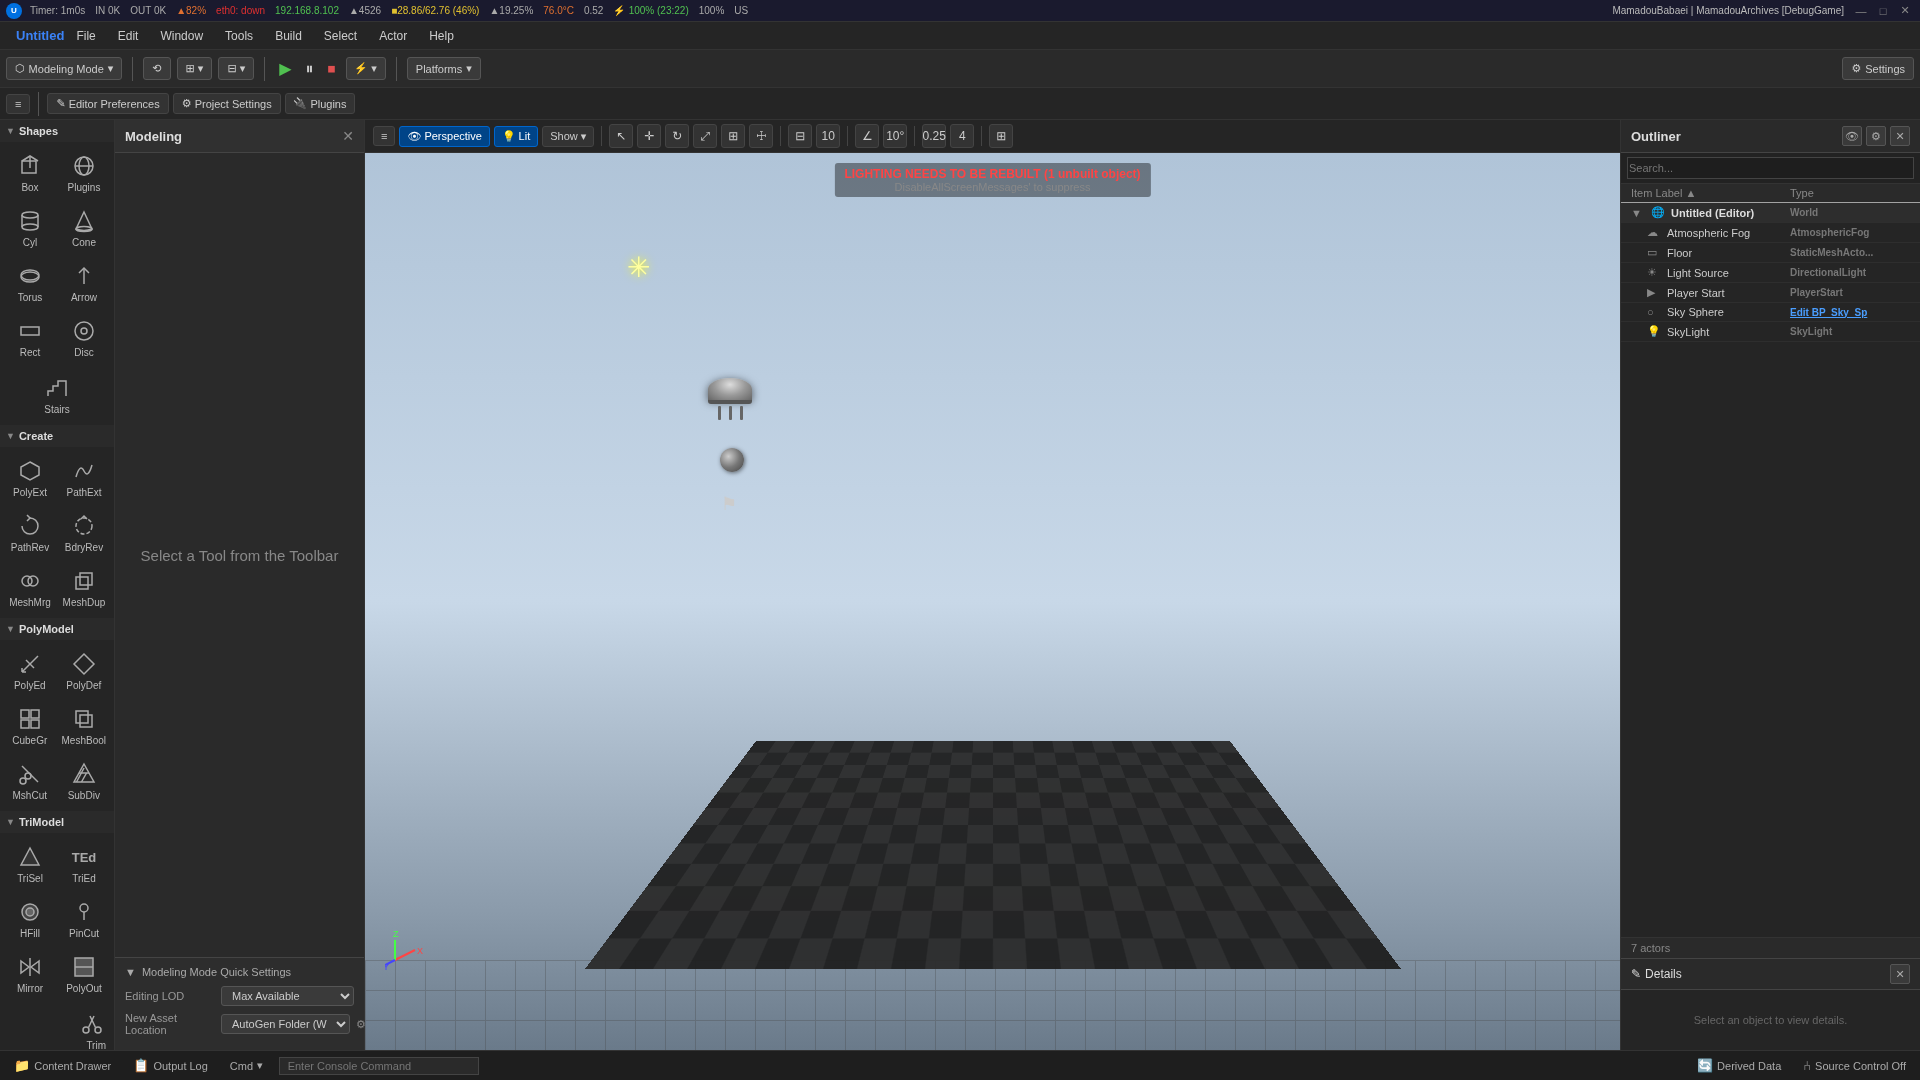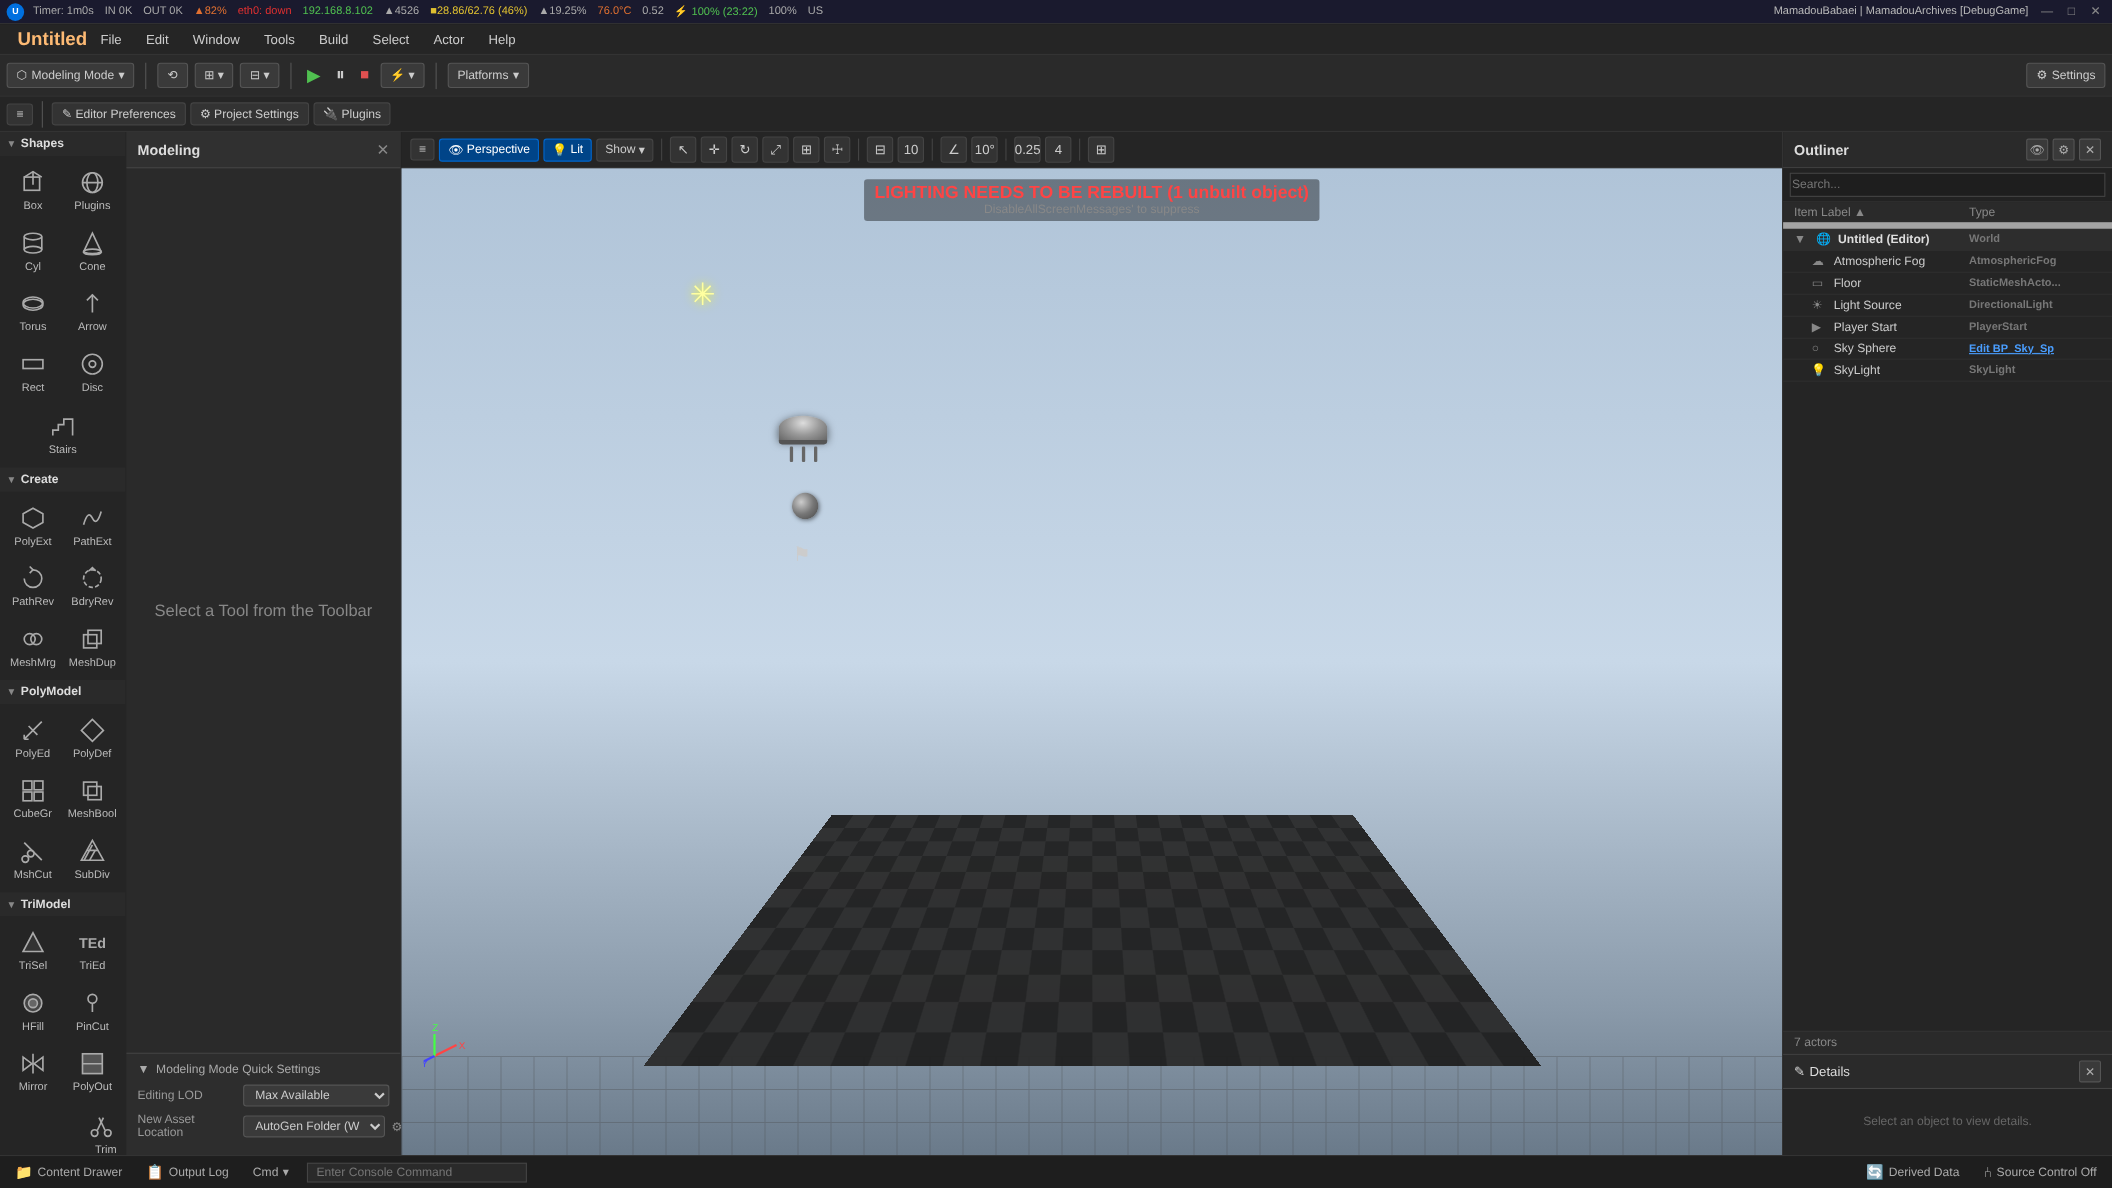--- a/index.html
+++ b/index.html
@@ -63,22 +63,22 @@
       border-radius: 3px;
     }
 
     .title-bar-area {
       display: flex;
       align-items: center;
       gap: 12px;
       margin-left: 10px;
     }
     .project-title {
-      color: #fdba74;
-      font-size: 17px;
+      color: #3b82f6;
+      font-size: 13px;
       font-weight: bold;
     }
     .window-controls {
       margin-left: auto;
       display: flex;
       gap: 4px;
     }
     .win-btn {
       width: 18px; height: 18px;
       display: flex; align-items: center; justify-content: center;
@@ -293,21 +293,21 @@
     .lighting-warning {
       position: absolute;
       top: 10px;
       left: 50%;
       transform: translateX(-50%);
       background: rgba(0,0,0,0.4);
       padding: 4px 10px;
       border-radius: 3px;
       text-align: center;
     }
-    .lighting-warning .warn-text { color: #ff4444; font-size: 16px; font-weight: bold; }
+    .lighting-warning .warn-text { color: #ff4444; font-size: 12px; font-weight: bold; }
     .lighting-warning .warn-sub { color: #888; font-size: 11px; }
 
     
     .scene-object {
       position: absolute;
     }
     .sphere-obj-2 {
       top: 295px; left: 355px;
       width: 24px; height: 24px;
       background: radial-gradient(circle at 35% 35%, #ccc, #777, #444);
@@ -359,21 +359,21 @@
       font-size: 11px;
       width: 100%;
       outline: none;
     }
     .outliner-col-headers {
       display: flex;
       padding: 3px 10px;
       font-size: 11px;
       color: #888;
       background: #2a2a2a;
-      border-bottom: 6px solid #a3a3a3;
+      border-bottom: 1px solid #a3a3a3;
     }
     .col-label { flex: 1; cursor: pointer; }
     .col-type { width: 120px; }
     .outliner-list { flex: 1; overflow-y: auto; }
     .outliner-item {
       display: flex;
       align-items: center;
       padding: 3px 10px;
       font-size: 11px;
       cursor: pointer;

